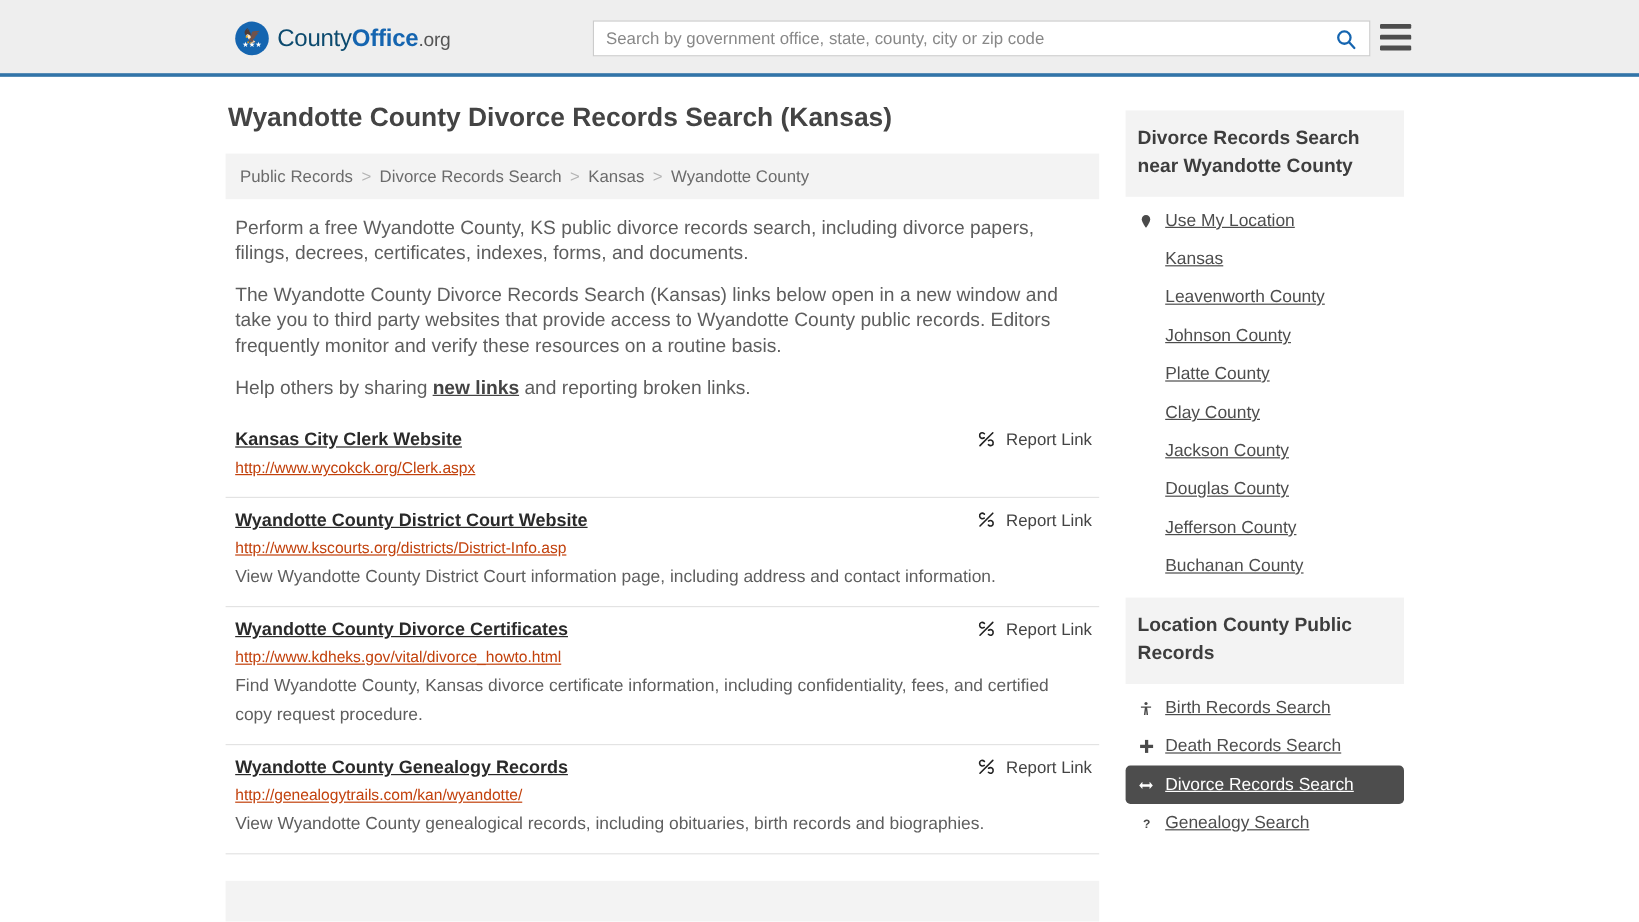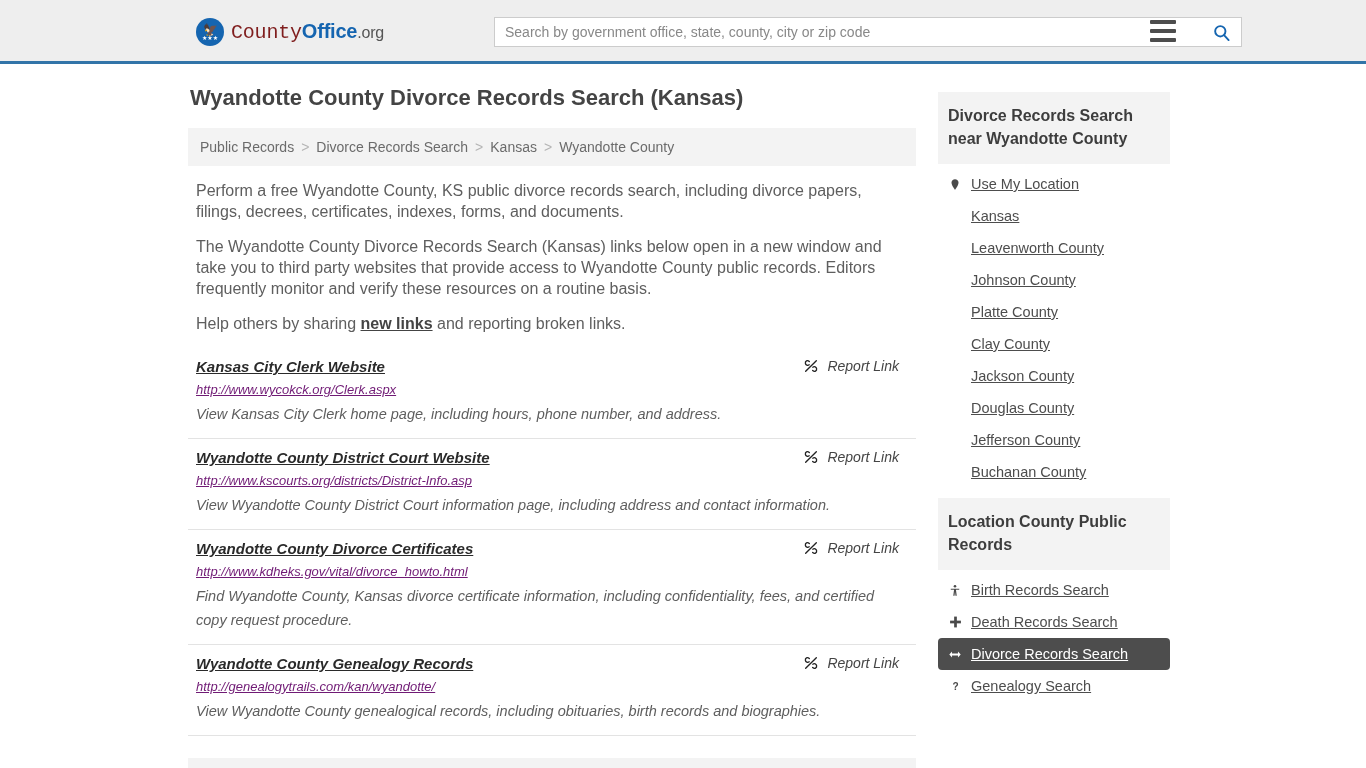--- a/index.html
+++ b/index.html
@@ -43,28 +43,28 @@
   }
   .brand-logo .eagle { font-size: 12px; margin-bottom: -1px; letter-spacing:-1px;}
   .brand-logo .stars { font-size: 6px; letter-spacing: 0px; }
   .brand-text {
     font-size: 20px;
     color: #333333;
     letter-spacing: -0.2px;
     white-space: nowrap;
   }
   .brand-text .b-office { color: #1565b0; font-weight: bold; }
-  .brand-text .b-county { color: #7f1d1d; font-family: Liberation Mono, monospace; }
+  .brand-text .b-county { color: #0c4a6e; }
   .brand-text .b-org { color: #555; font-size: 16px; }
 
   .search-wrap {
     position: absolute;
     left: 494px;
     top: 17px;
-    width: 748px;
+    width: 648px;
     height: 30px;
     background: #fff;
     border: 1px solid #cccccc;
     display: flex;
     align-items: center;
   }
   .search-input {
     flex: 1 1 auto;
     border: 0;
     outline: none;
@@ -141,48 +141,47 @@
   .intro a.inline-link {
     color: #444; text-decoration: underline; font-weight: bold;
   }
 
   
   .results { margin-top: 10px; }
   .result {
     position: relative;
     padding: 10px 8px 12px 8px;
     border-bottom: 1px solid #e3e3e3;
-    font-style: italic;
   }
   .result:last-child { border-bottom: 1px solid #e3e3e3; }
   .result-title {
     display: inline-block;
     font-size: 15px;
     font-weight: bold;
     color: #2a2a2a;
     text-decoration: underline;
     margin: 0 0 5px 0;
   }
   .result-url {
     display: block;
     font-size: 13px;
-    color: #701a75;
+    color: #c2410c;
     line-height: 19px;
     margin-bottom: 3px;
     word-break: break-all;
   }
   .result-desc {
     font-size: 14.5px;
     color: #5e5e5e;
     line-height: 24px;
     margin: 0;
   }
   .report-link {
     position: absolute;
-    right: 17px;
+    right: 6px;
     top: 10px;
     display: flex;
     align-items: center;
     gap: 8px;
     font-size: 14px;
     color: #444;
     text-decoration: none;
     white-space: nowrap;
   }
   .broken-icon { display: inline-block; width: 16px; height: 16px; }
@@ -276,21 +275,21 @@
         <a href="#">Wyandotte County</a>
       </nav>
 
       <div class="intro">
         <p>Perform a free Wyandotte County, KS public divorce records search, including divorce papers, filings, decrees, certificates, indexes, forms, and documents.</p>
         <p>The Wyandotte County Divorce Records Search (Kansas) links below open in a new window and take you to third party websites that provide access to Wyandotte County public records. Editors frequently monitor and verify these resources on a routine basis.</p>
         <p><span>Help others by sharing </span><a class="inline-link" href="#">new links</a><span> and reporting broken links.</span></p>
       </div>
 
       <div class="results" id="results-list">
-          <div class="result"><a class="result-title" href="#">Kansas City Clerk Website</a><a class="result-url" href="#">http://www.wycokck.org/Clerk.aspx</a><div class="result-desc">View Kansas City Clerk home page, including hours, phone number, and address.</div><a class="report-link" href="#">
+          <div class="result"><a class="result-title" href="#">Kansas City Clerk Website</a><a class="result-url" href="#">http://www.wycokck.org/Clerk.aspx</a><a class="report-link" href="#">
               <svg class="broken-icon" viewBox="0 0 24 24" fill="none" stroke="#222" stroke-width="2" stroke-linecap="round">
                 <path d="M9.5 5.2 C6.5 2.6 3 4.5 3.6 8 C4 10.6 7 11.8 9.3 10.2"></path>
                 <path d="M14.5 18.8 C17.5 21.4 21 19.5 20.4 16 C20 13.4 17 12.2 14.7 13.8"></path>
                 <line x1="4" y1="20" x2="20" y2="4"></line>
               </svg>
               <span>Report Link</span>
             </a></div>
           <div class="result"><a class="result-title" href="#">Wyandotte County District Court Website</a><a class="result-url" href="#">http://www.kscourts.org/districts/District-Info.asp</a><div class="result-desc">View Wyandotte County District Court information page, including address and contact information.</div><a class="report-link" href="#">
               <svg class="broken-icon" viewBox="0 0 24 24" fill="none" stroke="#222" stroke-width="2" stroke-linecap="round">
                 <path d="M9.5 5.2 C6.5 2.6 3 4.5 3.6 8 C4 10.6 7 11.8 9.3 10.2"></path>

